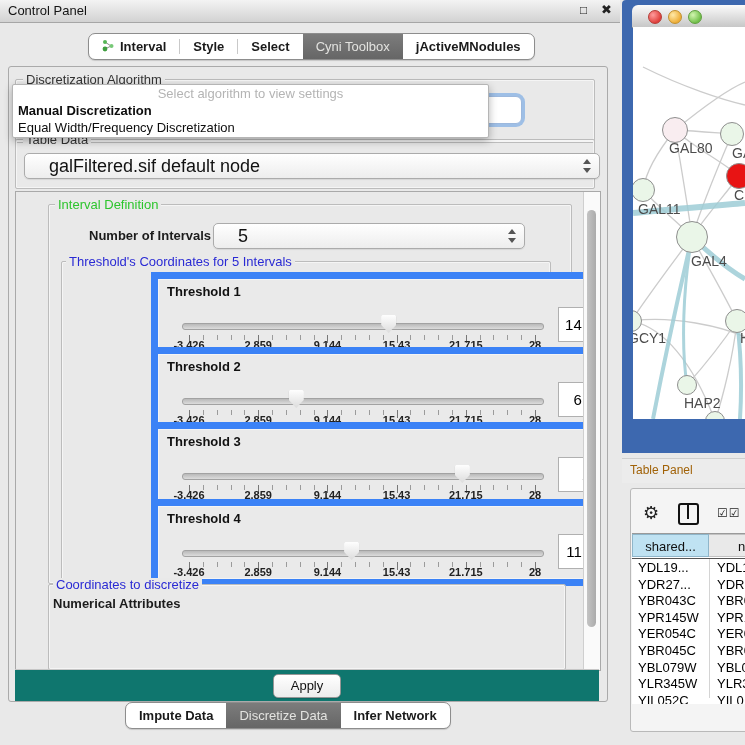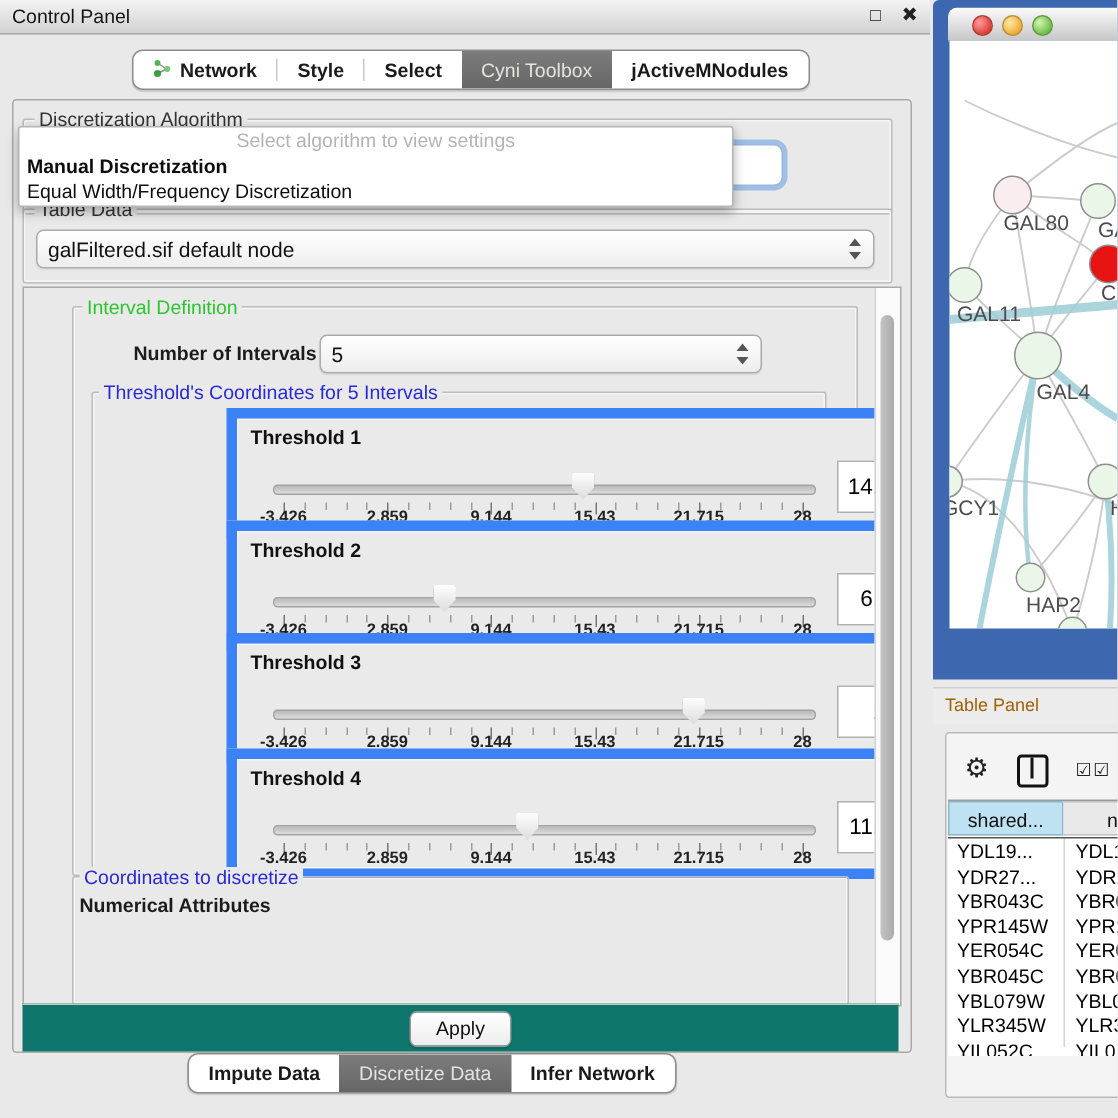--- a/index.html
+++ b/index.html
@@ -52,21 +52,21 @@
   }
   .tbox-label{
     position:absolute;font-size:13px;background:#e9e9e9;padding:0 3px;
     white-space:nowrap;line-height:14px;
   }
 
   
   .combo{
     position:absolute;height:24px;border:1px solid #ababab;border-radius:5px;
     background:linear-gradient(#ffffff,#ededed);
-    font-size:14px;color:#111;line-height:24px;padding-left:7px;
+    font-size:18px;color:#111;line-height:24px;padding-left:24px;
     box-shadow:0 1px 1px rgba(0,0,0,.08);
   }
   .spin{position:absolute;right:8px;top:4px;width:9px;height:16px;}
   .spin:before,.spin:after{
     content:"";position:absolute;left:1px;border-left:4px solid transparent;border-right:4px solid transparent;
   }
   .spin:before{top:1px;border-bottom:5px solid #555;}
   .spin:after{bottom:1px;border-top:5px solid #555;}
 
   
@@ -223,21 +223,21 @@
 
 <div class="abs tabbar" id="top-tabs">
     <span class="tab">
       <span class="icon"><svg width="13" height="13" viewBox="0 0 13 13">
           <line x1="3" y1="3" x2="9" y2="7" stroke="#8a8a8a"></line>
           <line x1="3" y1="10" x2="9" y2="7" stroke="#8a8a8a"></line>
           <circle cx="3" cy="3" r="2" fill="#55b555"></circle>
           <circle cx="3" cy="10" r="2.4" fill="#3f9e3f"></circle>
           <circle cx="9.5" cy="7" r="2" fill="#77c877"></circle>
         </svg></span>
-      <span>Network</span>
+      <span>Interval</span>
     </span>
     <span class="sep"></span>
     <span class="tab">
       <span>Style</span>
     </span>
     <span class="sep"></span>
     <span class="tab">
       <span>Select</span>
     </span>
     <span class="tab selected">

